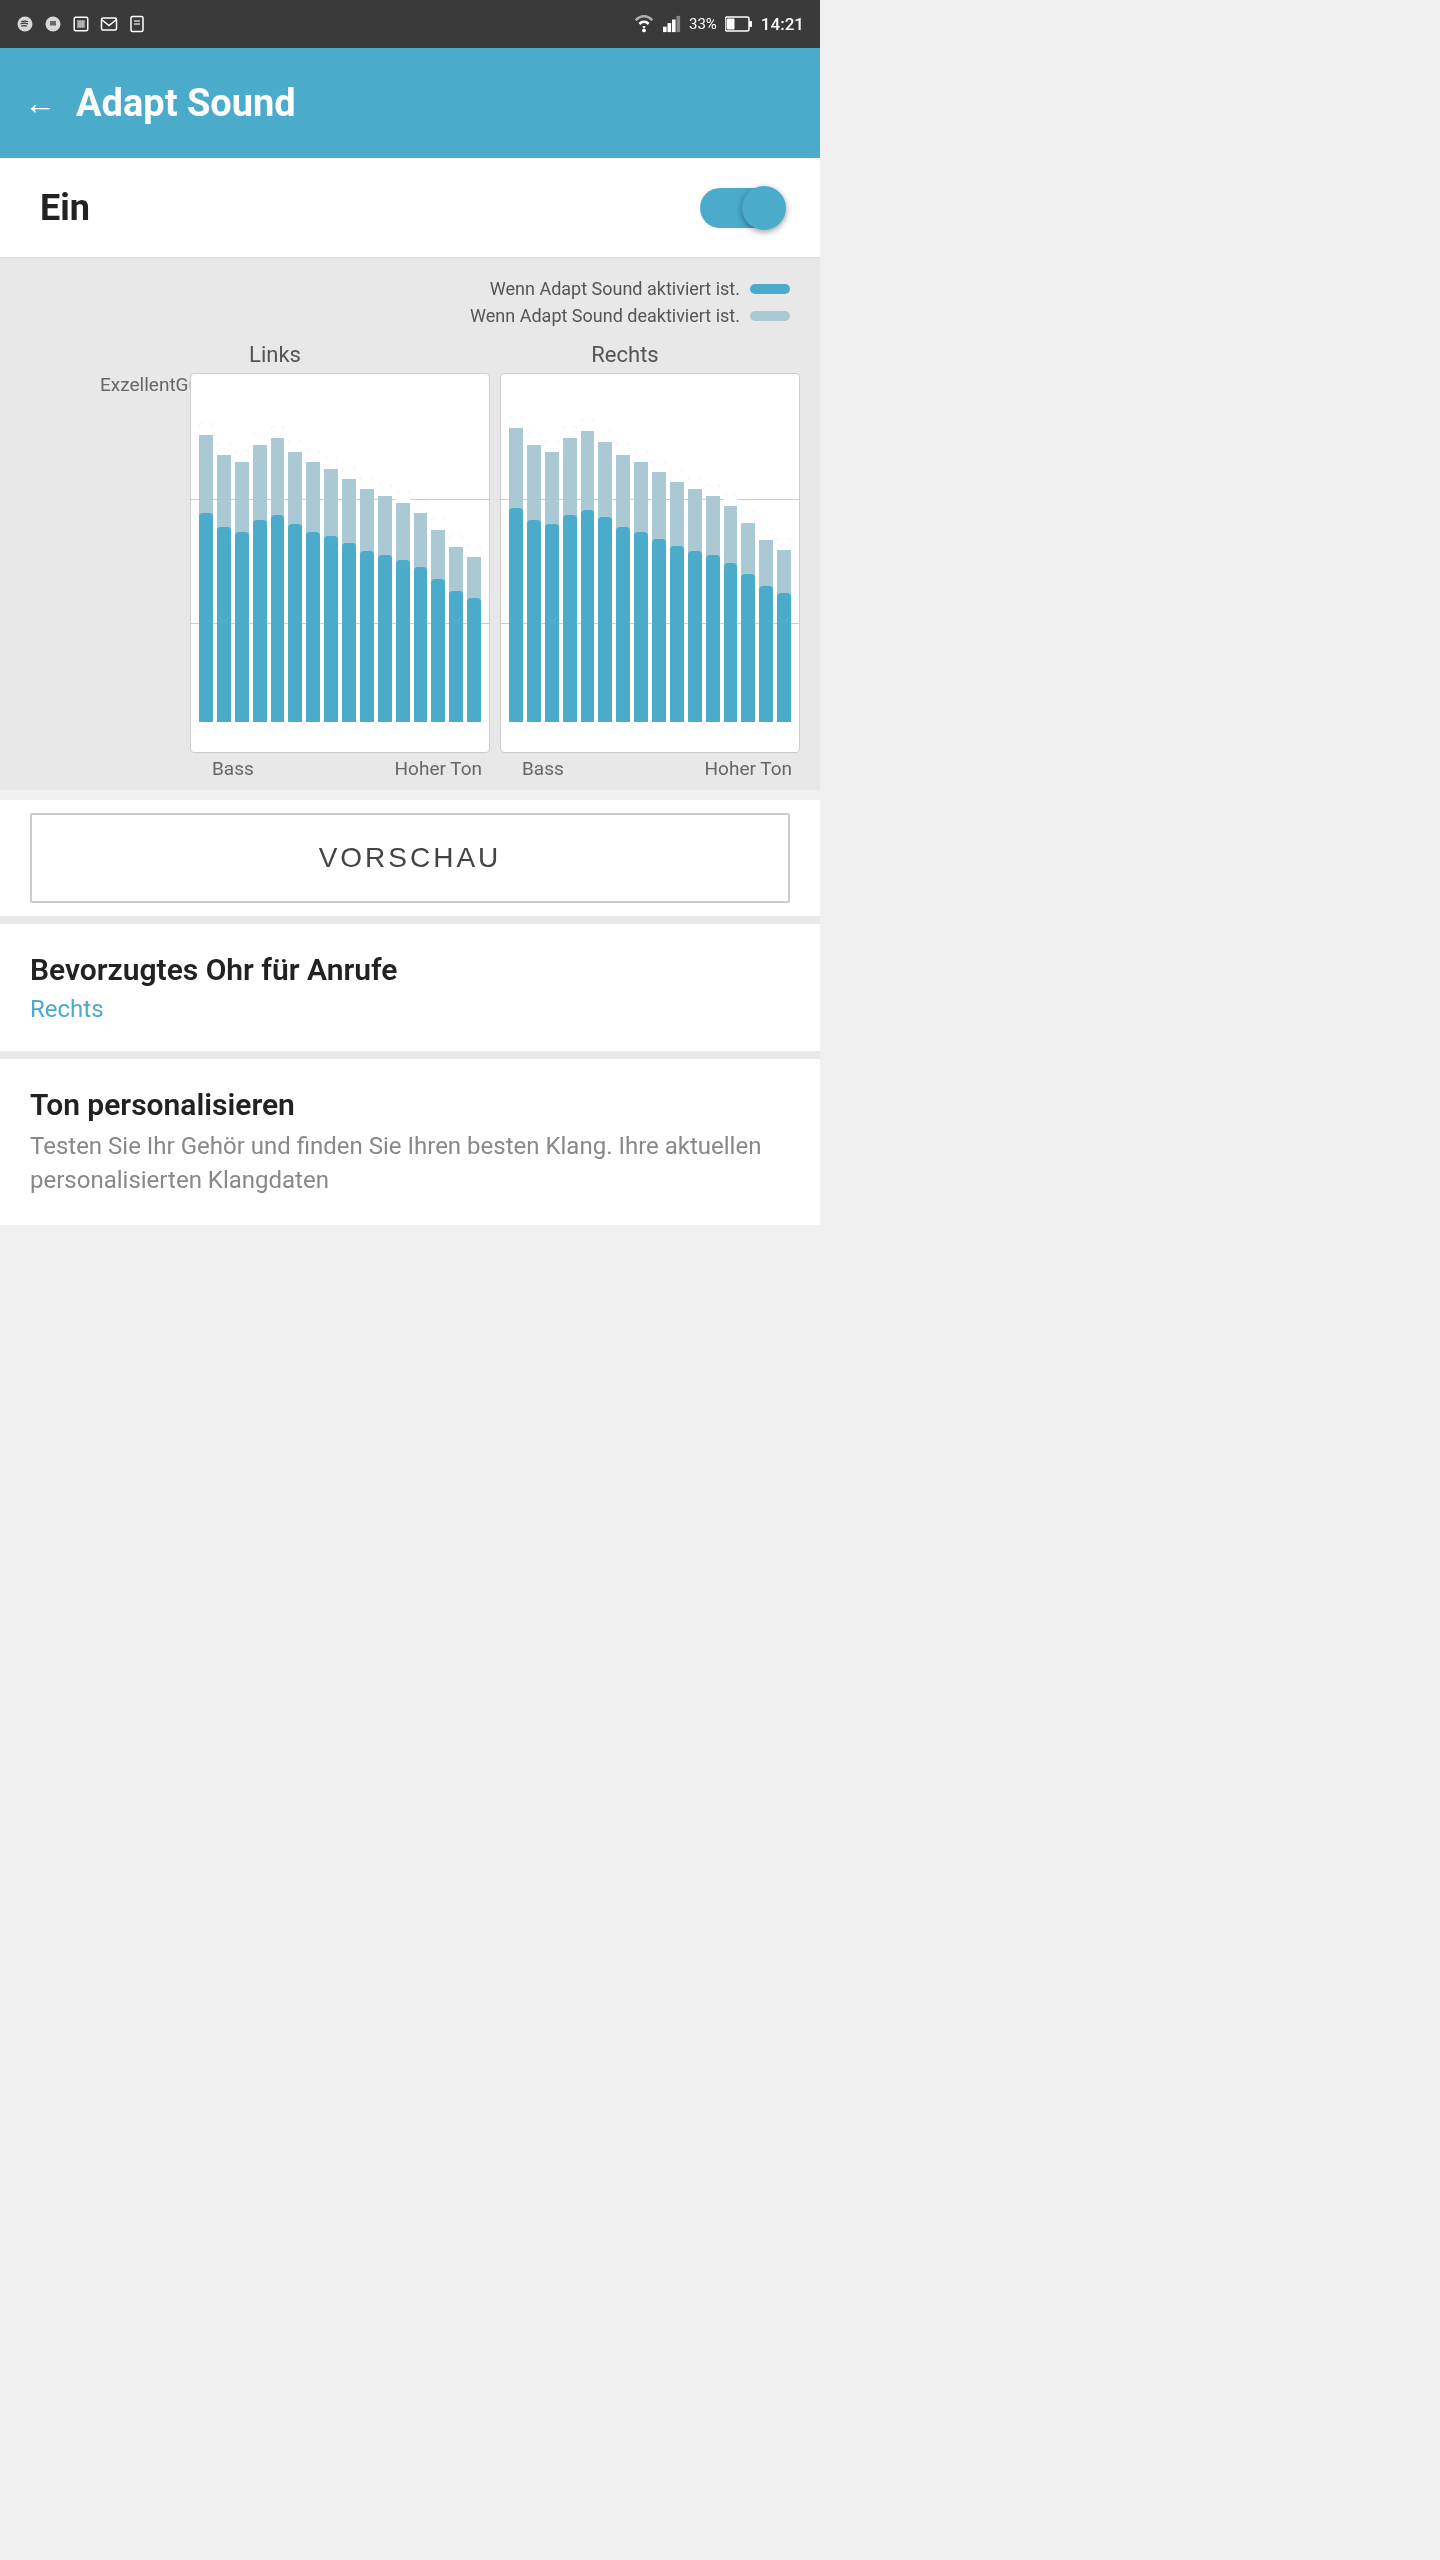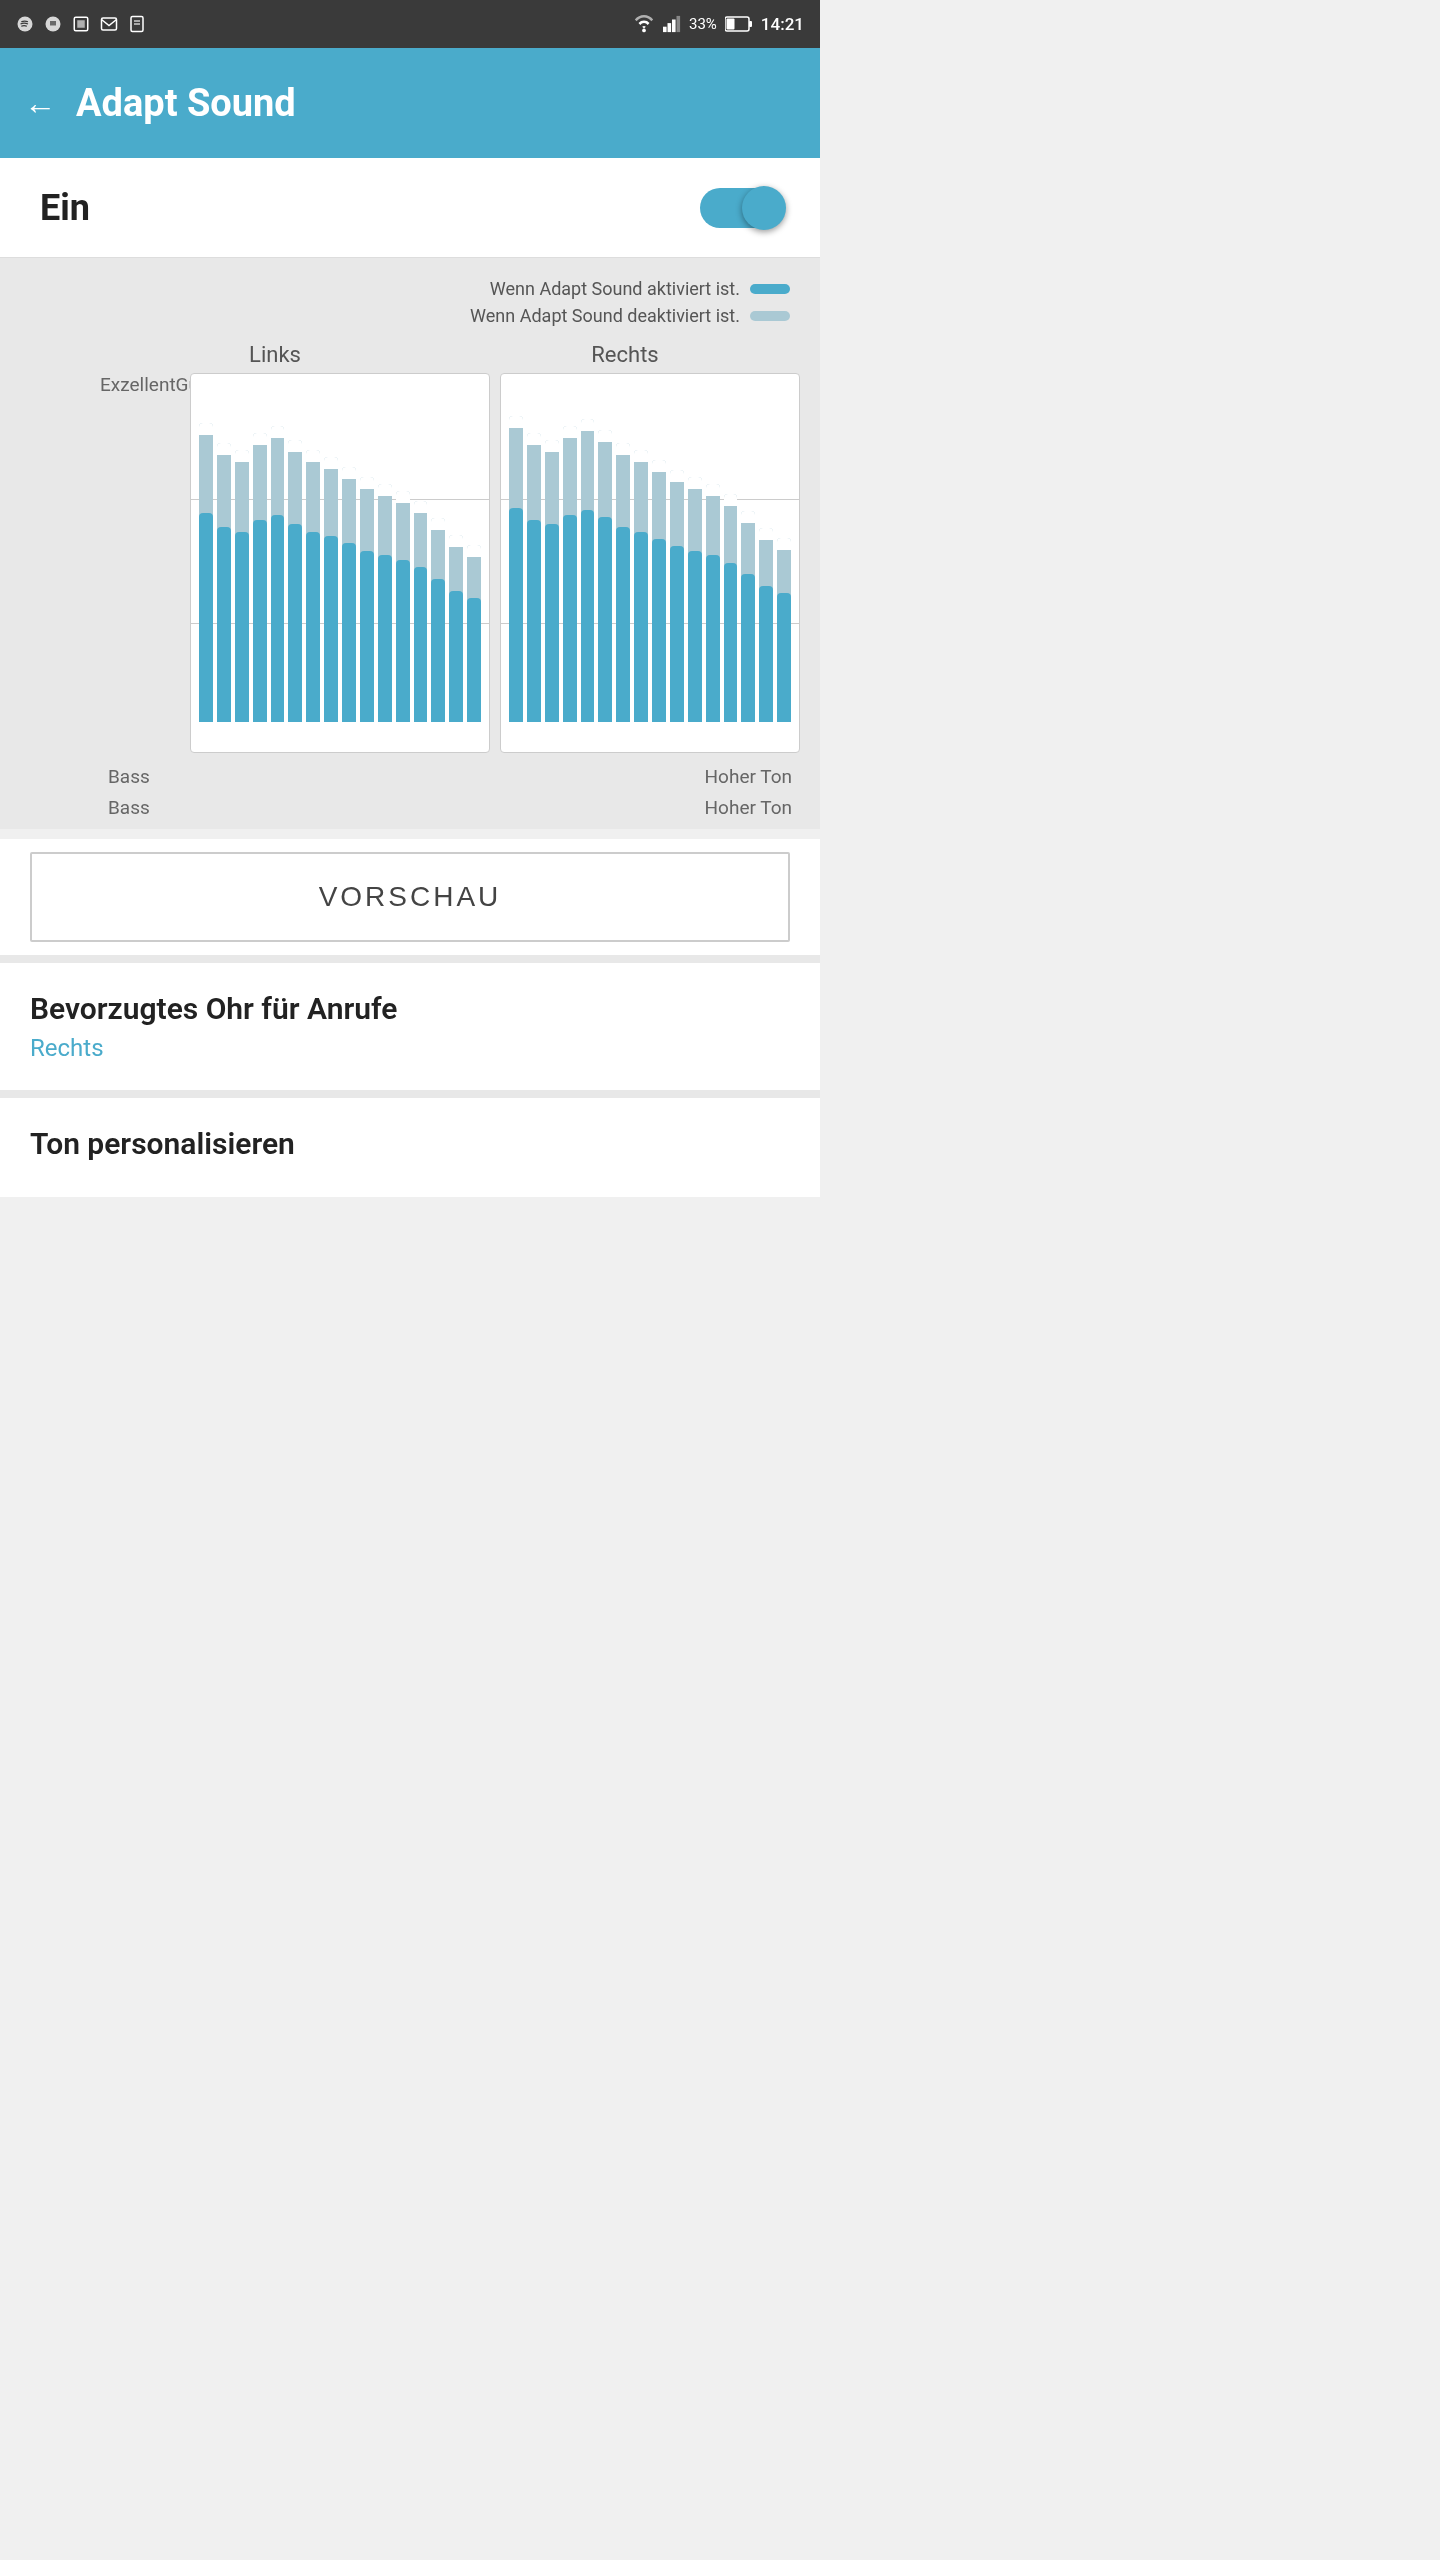--- a/index.html
+++ b/index.html
@@ -215,22 +215,21 @@
       right: 0;
       height: 12px;
       background: white;
       border-radius: 4px 4px 0 0;
     }
 
     .chart-x-labels {
       display: flex;
       margin-left: 80px;
       margin-top: 4px;
-      gap: 8px;
-      flex-direction: column;
+      gap: 24px;
     }
     .x-label-half {
       flex: 1;
       display: flex;
       justify-content: space-between;
       padding: 0 8px;
       font-size: 19px;
       color: #666;
     }
 
@@ -600,13 +599,14 @@
   <button class="preview-btn">VORSCHAU</button>
 </div>
 
 <div class="section">
   <div class="section-title">Bevorzugtes Ohr für Anrufe</div>
   <div class="section-subtitle">Rechts</div>
 </div>
 
 <div class="section">
   <div class="section-title">Ton personalisieren</div>
+  <div class="section-desc">Testen Sie Ihr Gehör und finden Sie Ihren besten Klang. Ihre aktuellen personalisierten Klangdaten</div>
 </div>
 
 </body></html>

